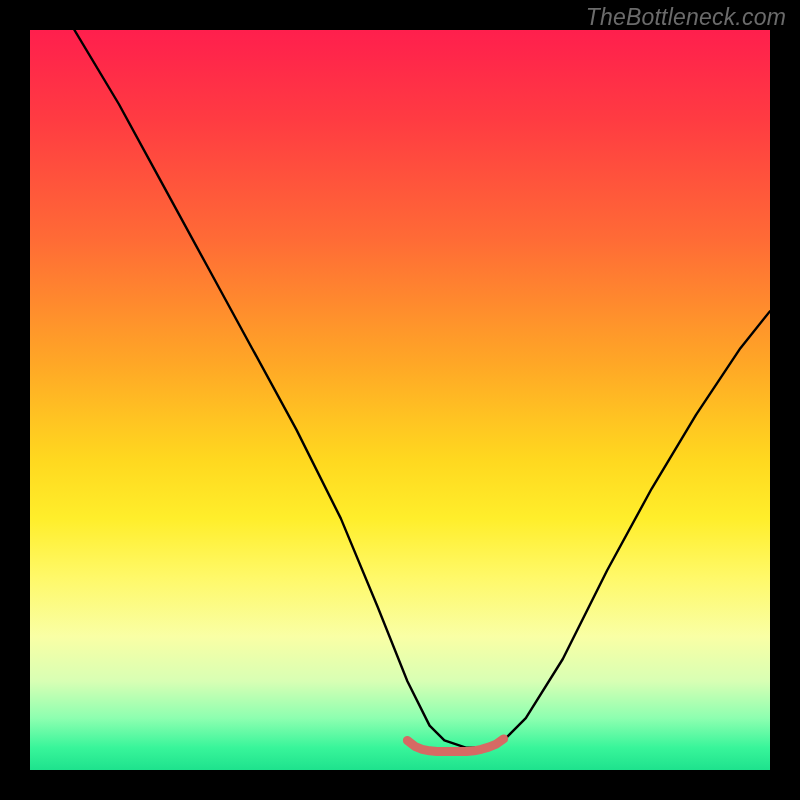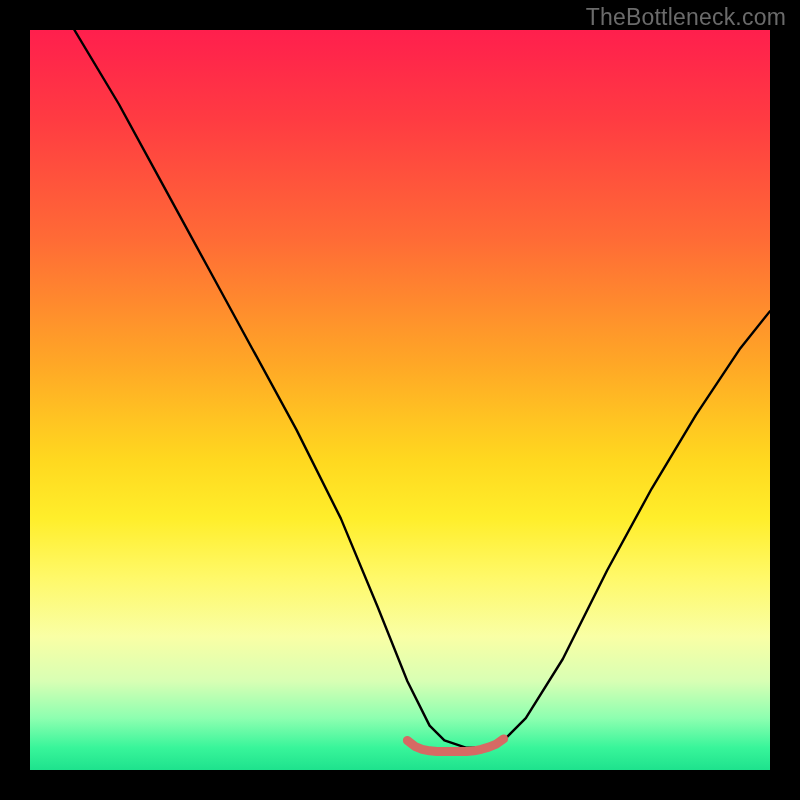--- a/index.html
+++ b/index.html
@@ -50,20 +50,21 @@
   }
   .watermark {
     position: absolute;
     top: 4px;
     right: 14px;
     color: #6b6b6b;
     font-size: 23px;
     letter-spacing: 0.2px;
     font-weight: 500;
     user-select: none;
+    font-style: italic;
   }
 </style>
 </head>
 <body>
 
 <div class="frame">
   <div class="watermark">TheBottleneck.com</div>
 
   <div class="plot">
     <svg class="curve-svg" viewBox="0 0 740 740" preserveAspectRatio="none">

